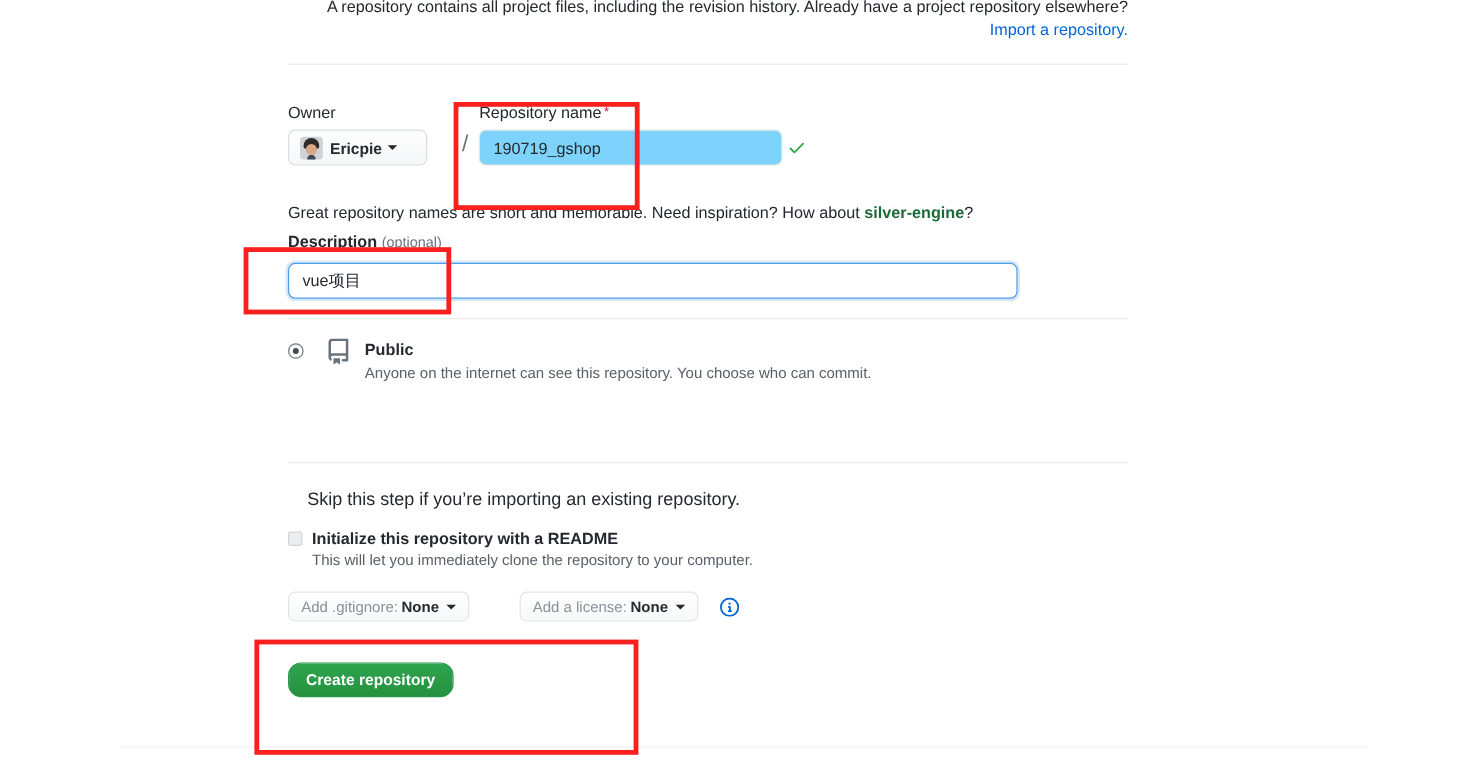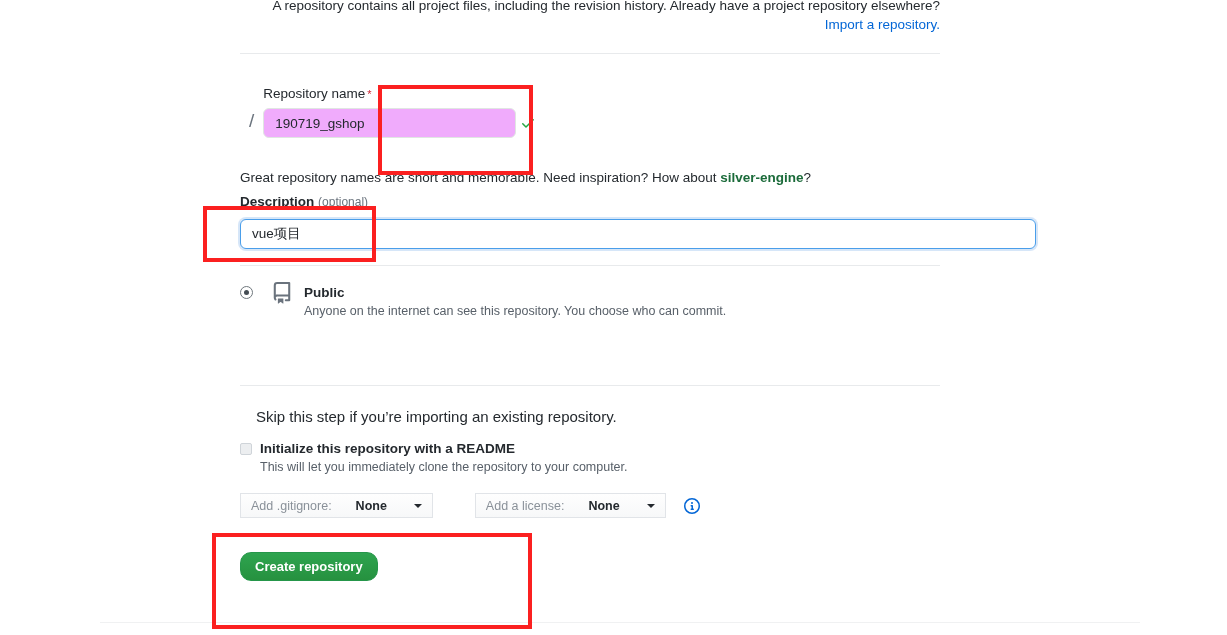--- a/index.html
+++ b/index.html
@@ -136,21 +136,21 @@
   .repo-input {
     width: 100%;
     height: 30px;
     box-sizing: border-box;
     padding: 0 28px 0 11px;
     font-size: 13.5px;
     font-family: "Liberation Sans", sans-serif;
     color: #24292e;
     border: 1px solid #e0e6e2;
     border-radius: 6px;
-    background: #f0abfc;
+    background: #7dd3fc;
     outline: none;
   }
   .check-ok {
     position: absolute;
     right: -20px;
     top: 7px;
     width: 16px;
     height: 16px;
     color: #28a745;
   }
@@ -177,21 +177,21 @@
     top: 194px;
     font-size: 13.5px;
     line-height: 16px;
   }
   .desc-label b { font-weight: 600; }
   .desc-label .opt { color: #6a737d; font-size: 12px; }
   .desc-input {
     position: absolute;
     left: 240px;
     top: 219px;
-    width: 796px;
+    width: 608px;
     height: 30px;
     box-sizing: border-box;
     padding: 0 11px;
     font-size: 13.5px;
     font-family: "Liberation Sans", sans-serif;
     color: #24292e;
     border: 1px solid #4a9eea;
     border-radius: 6px;
     background: #ffffff;
     outline: none;
@@ -276,27 +276,26 @@
     display: flex;
     align-items: center;
   }
   .select-btn {
     height: 25px;
     box-sizing: border-box;
     padding: 0 10px;
     display: inline-flex;
     align-items: center;
     border: 1px solid #e1e4e8;
-    border-radius: 0;
+    border-radius: 6px;
     background: linear-gradient(180deg,#fefefe 0%,#f7f8f9 100%);
     font-size: 12.5px;
     color: #8a9199;
     cursor: pointer;
     white-space: nowrap;
-    gap: 21px;
   }
   .select-btn b { color: #24292e; font-weight: 700; margin-left: 3px; text-align: right; }
   .select-btn .caret { border-top-color:#24292e; margin-left: 6px; }
   .select-gap { width: 42px; }
   .info-icon {
     margin-left: 18px;
     width: 16px; height: 16px;
     color: #0366d6;
     cursor: pointer;
   }
@@ -335,20 +334,28 @@
 <div class="page">
   <div class="intro">
     <span>A repository contains all project files, including the revision history. Already have a project repository elsewhere?</span><br>
     <a class="link" href="#">Import a repository.</a>
   </div>
 </div>
 
 <hr class="rule rule-top">
 
 <div class="name-row">
+  <div class="owner-col">
+    <span class="field-label">Owner</span>
+    <div class="owner-btn">
+      <span class="avatar"></span>
+      <span class="owner-name">Ericpie</span>
+      <span class="caret"></span>
+    </div>
+  </div>
 
   <div class="slash">/</div>
 
   <div class="repo-col">
     <span class="field-label">
       <span>Repository name</span><span class="req-star">*</span>
     </span>
     <div class="repo-input-wrap">
       <input class="repo-input" type="text" value="190719_gshop" style="">
       <span class="check-ok">

